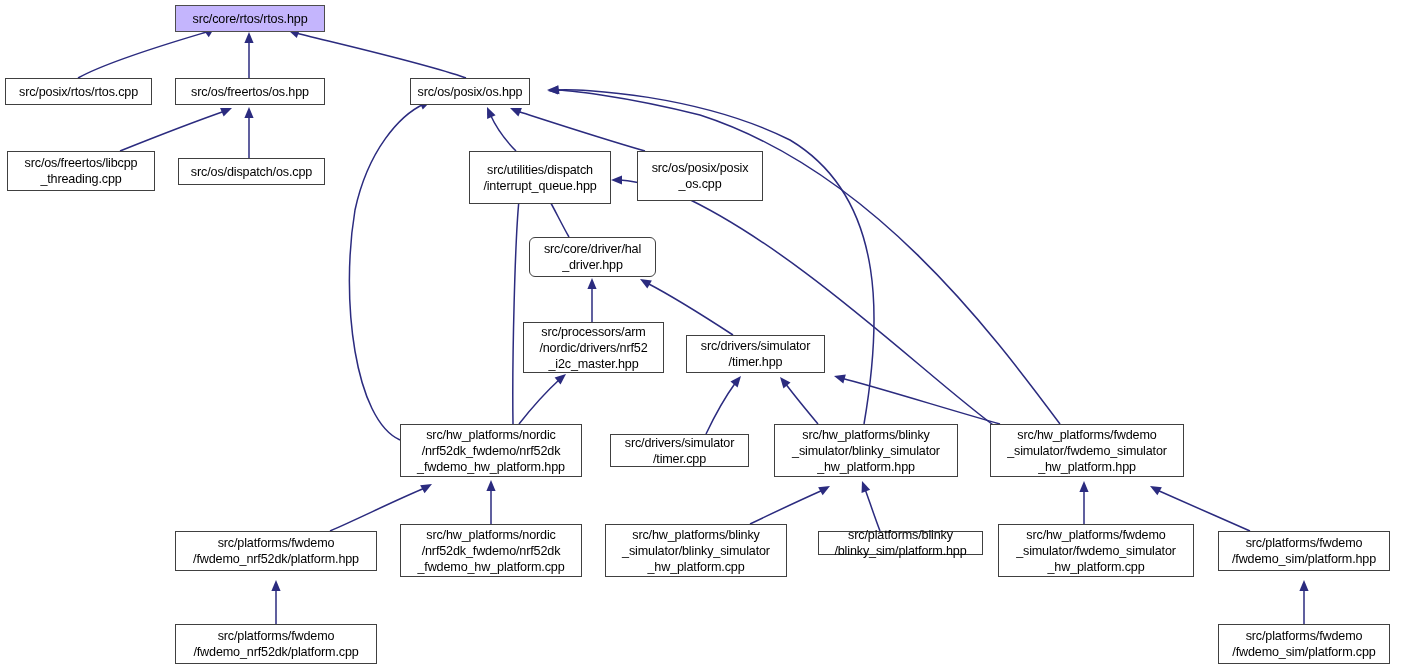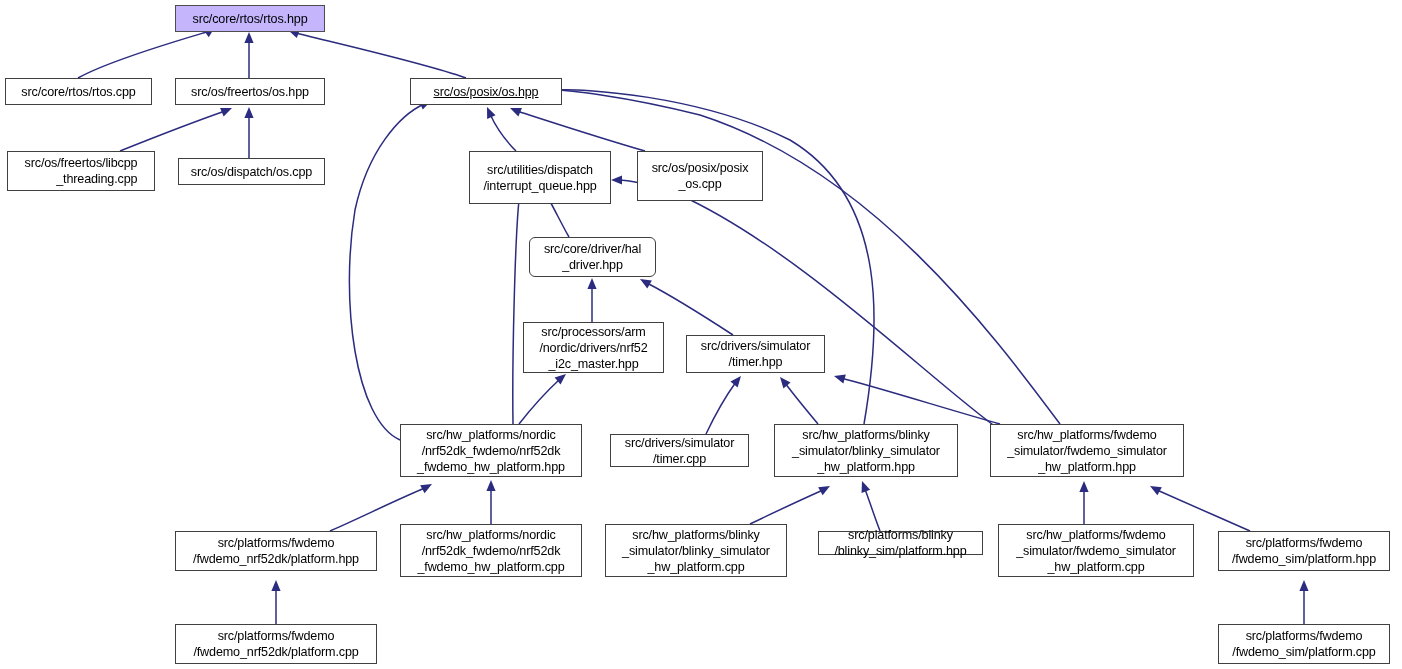--- a/index.html
+++ b/index.html
@@ -99,24 +99,24 @@
       <polygon points="1084,481 1088.6,492 1079.4,492" fill="#2b2b7f"></polygon>
       <path d="M 1250,531 C 1220,518 1180,500 1157,490" fill="none" stroke="#2b2b7f" stroke-width="1.5"></path>
       <polygon points="1150,486 1161.8494521557727,487.3230584295687 1157.3801054456949,495.36450979018247" fill="#2b2b7f"></polygon>
       <path d="M 276,624 L 276,590" fill="none" stroke="#2b2b7f" stroke-width="1.5"></path>
       <polygon points="276,580 280.6,591 271.4,591" fill="#2b2b7f"></polygon>
       <path d="M 1304,624 L 1304,590" fill="none" stroke="#2b2b7f" stroke-width="1.5"></path>
       <polygon points="1304,580 1308.6,591 1299.4,591" fill="#2b2b7f"></polygon>
     </svg>
   <div id="node-layer">
       <div class="node root" style="left: 175px; top: 5px; width: 150px; height: 27px;">src/core/rtos/rtos.hpp</div>
-      <div class="node" style="left: 5px; top: 78px; width: 147px; height: 27px;">src/core/rtos/rtos.cpp</div>
+      <div class="node" style="left: 5px; top: 78px; width: 147px; height: 27px;">src/posix/rtos/rtos.cpp</div>
       <div class="node" style="left: 175px; top: 78px; width: 150px; height: 27px;">src/os/freertos/os.hpp</div>
-      <div class="node" style="left: 410px; top: 78px; width: 152px; height: 27px; text-decoration: underline;">src/os/posix/os.hpp</div>
-      <div class="node" style="left: 7px; top: 151px; width: 148px; height: 40px; text-align: right;">src/os/freertos/libcpp
+      <div class="node" style="left: 410px; top: 78px; width: 120px; height: 27px;">src/os/posix/os.hpp</div>
+      <div class="node" style="left: 7px; top: 151px; width: 148px; height: 40px;">src/os/freertos/libcpp
 _threading.cpp</div>
       <div class="node" style="left: 178px; top: 158px; width: 147px; height: 27px;">src/os/dispatch/os.cpp</div>
       <div class="node" style="left: 469px; top: 151px; width: 142px; height: 53px;">src/utilities/dispatch
 /interrupt_queue.hpp</div>
       <div class="node" style="left: 637px; top: 151px; width: 126px; height: 50px;">src/os/posix/posix
 _os.cpp</div>
       <div class="node" style="left: 529px; top: 237px; width: 127px; height: 40px; border-radius: 6px;">src/core/driver/hal
 _driver.hpp</div>
       <div class="node" style="left: 523px; top: 322px; width: 141px; height: 51px;">src/processors/arm
 /nordic/drivers/nrf52

